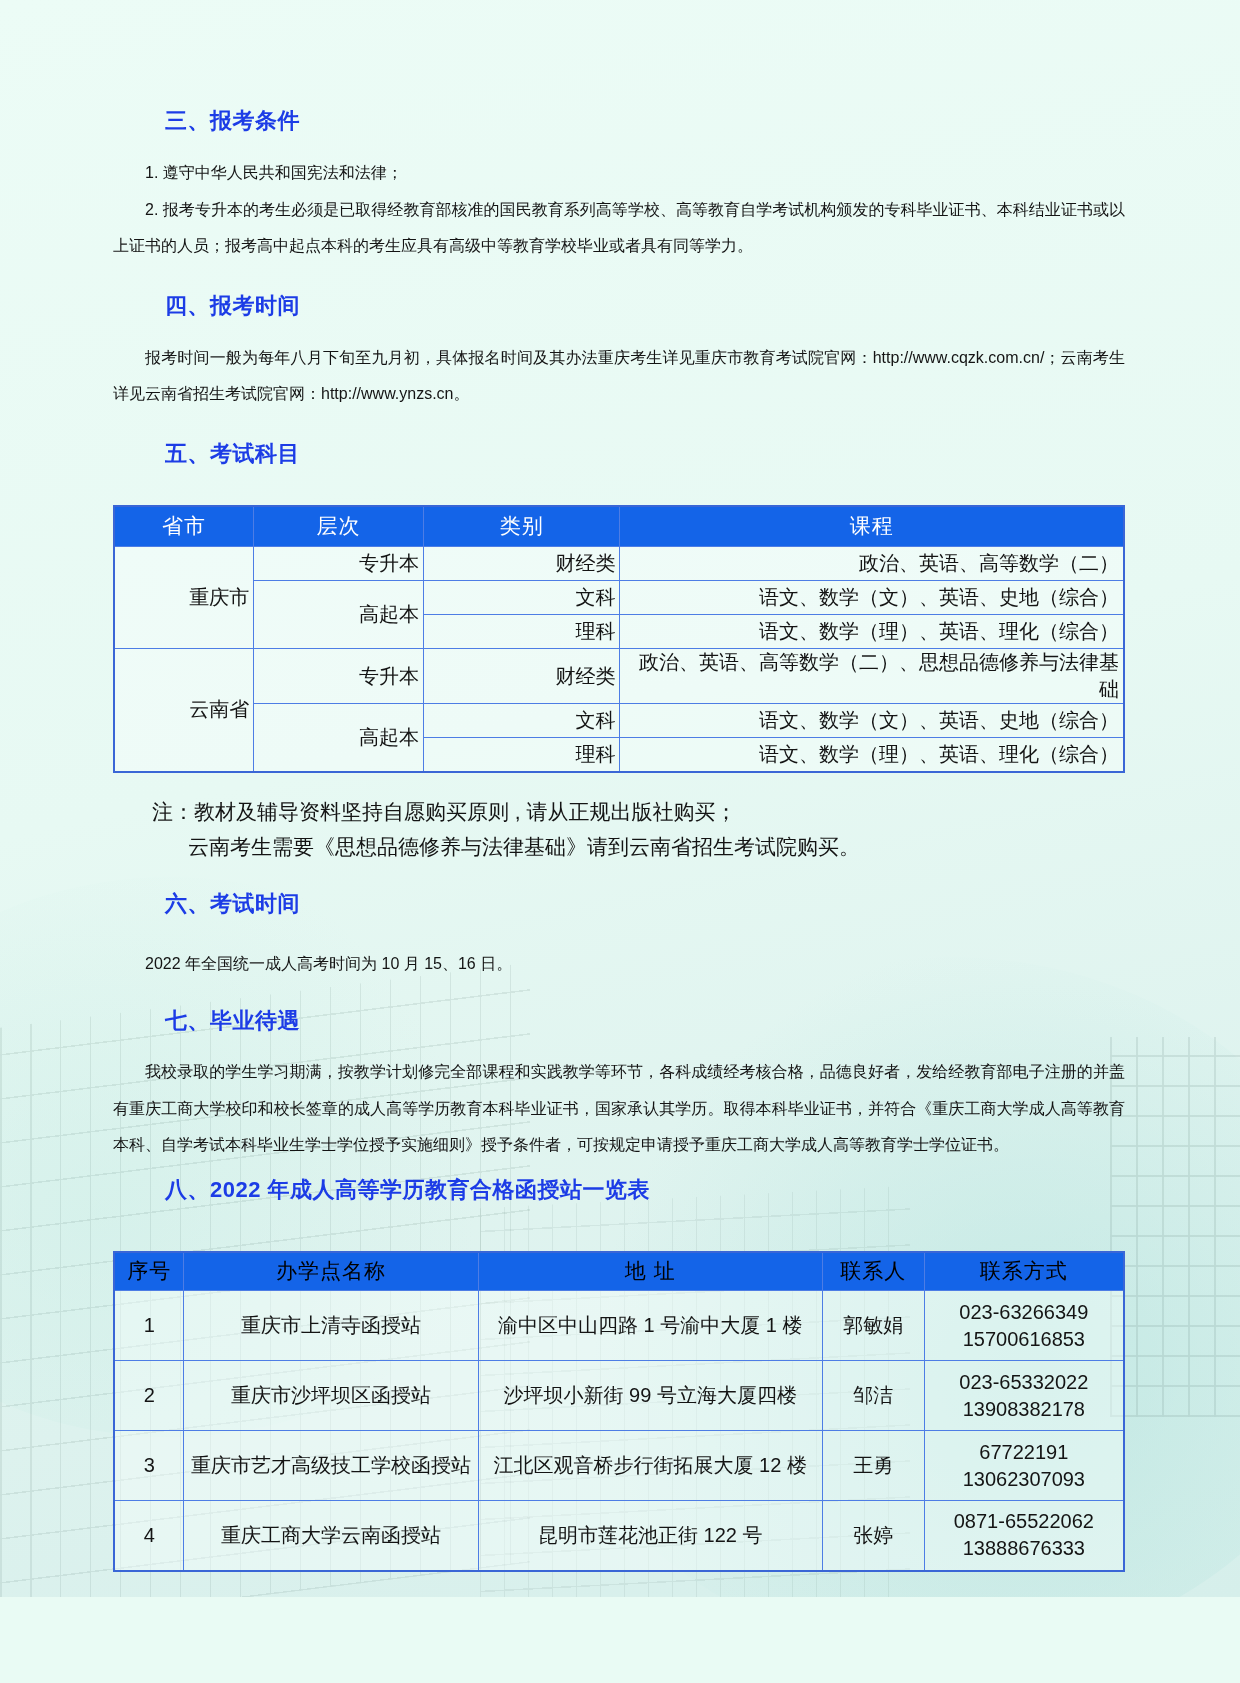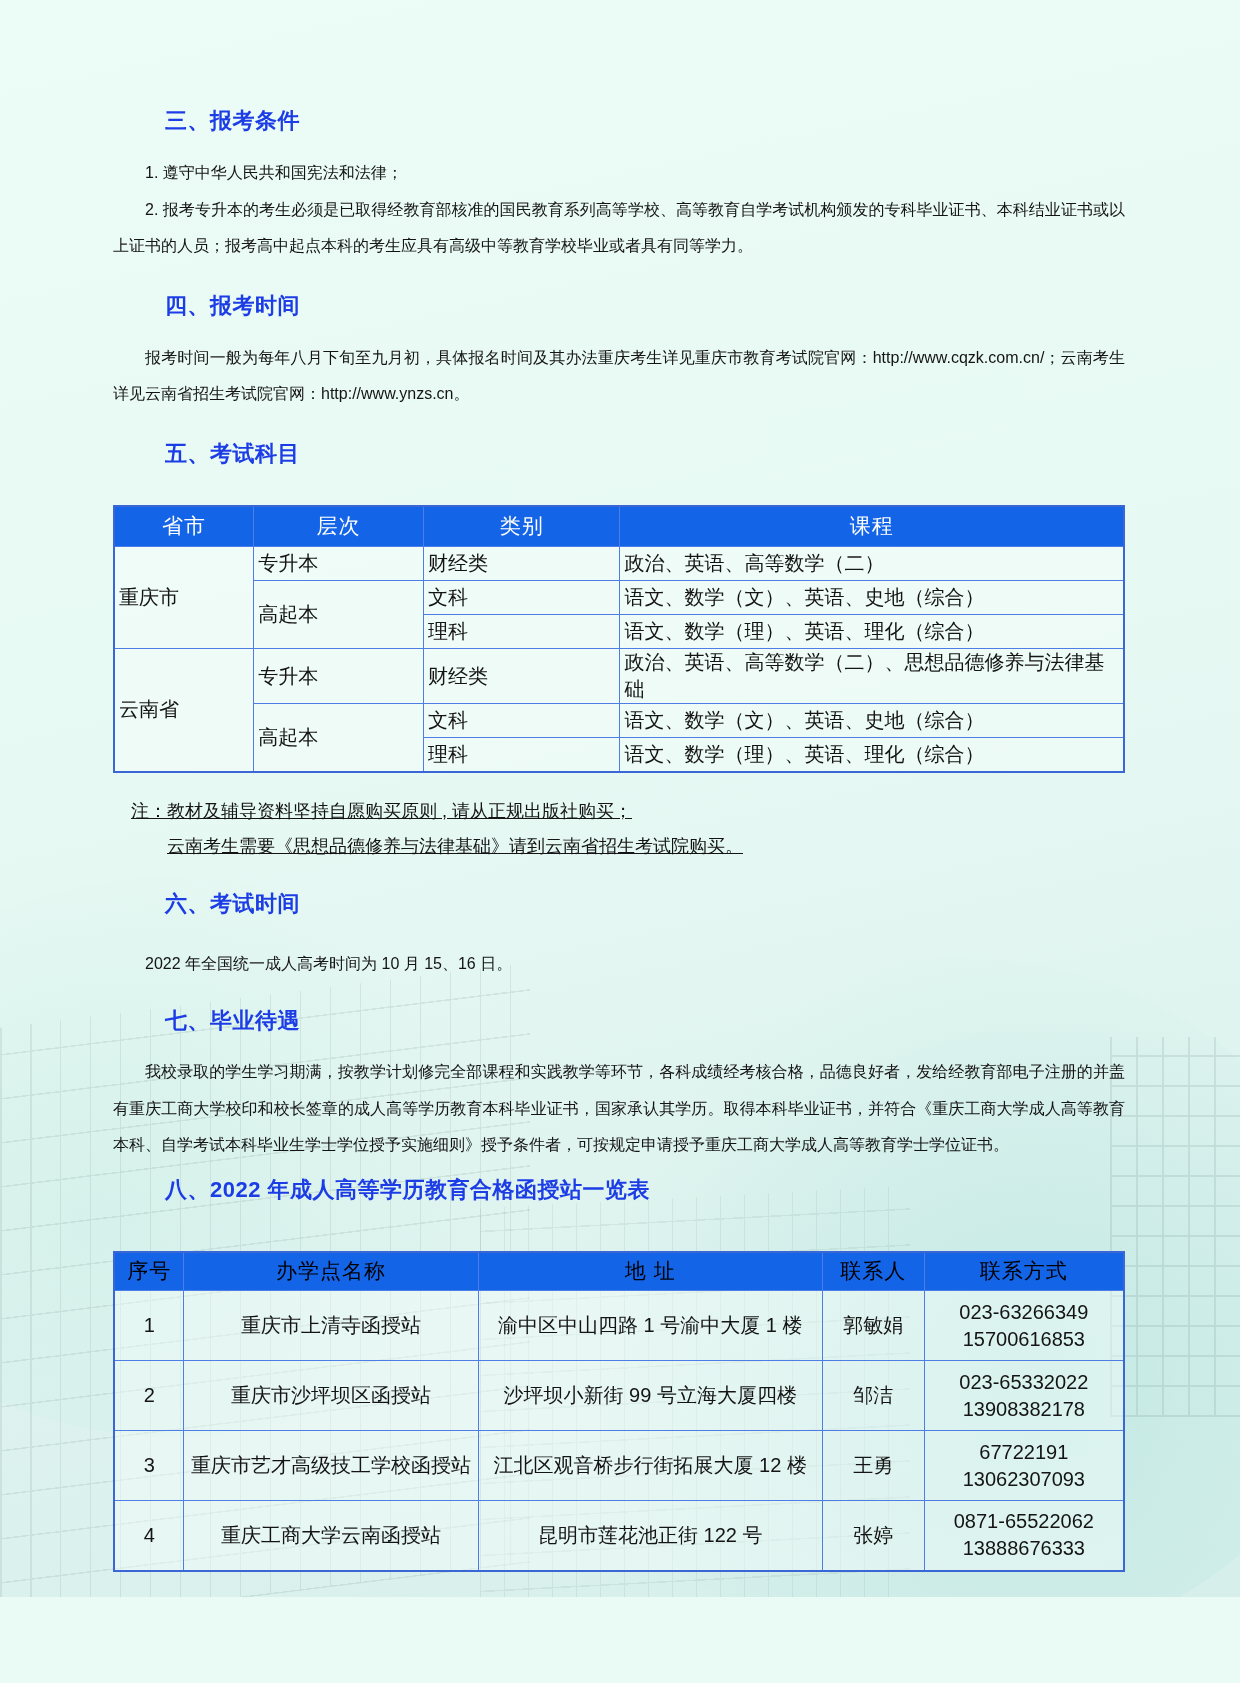--- a/index.html
+++ b/index.html
@@ -60,24 +60,24 @@
   .mt-head{margin-top:26px;margin-bottom:19px;}
   .mt-head-tight{margin-top:26px;margin-bottom:0;}
 
   table{border-collapse:collapse;width:1012px;background:rgba(247,255,252,.42);}
   .exam-table{margin-top:36px;border:2px solid var(--table-outer-border);}
   .exam-table th{
     background:var(--table-header-blue);color:#fff;font-weight:normal;
     font-size:21px;height:41px;border:1.5px solid var(--table-border);letter-spacing:1px;
   }
   .exam-table td{
-    border:1.5px solid var(--table-border);text-align:left;
+    border:1.5px solid var(--table-border);text-align:right;
     font-size:20px;height:34px;padding:0 4px;
   }
-  .notes{margin-top:21px;margin-left:18px;font-size:18px;line-height:35px;text-decoration:underline;}
+  .notes{margin-top:21px;margin-left:39px;font-size:21px;line-height:35px;}
   .notes .note-line2{margin-left:36px;}
 
   .stations-table{margin-top:46px;border:2px solid var(--table-outer-border);}
   .stations-table th{
     background:var(--table-header-blue);color:#000000;font-weight:normal;
     font-size:21px;height:39px;border:1.5px solid var(--table-border);letter-spacing:1px;
   }
   .stations-table td{
     border:1.5px solid var(--table-border);text-align:center;
     font-size:20px;height:70px;padding:0 4px;line-height:27px;

